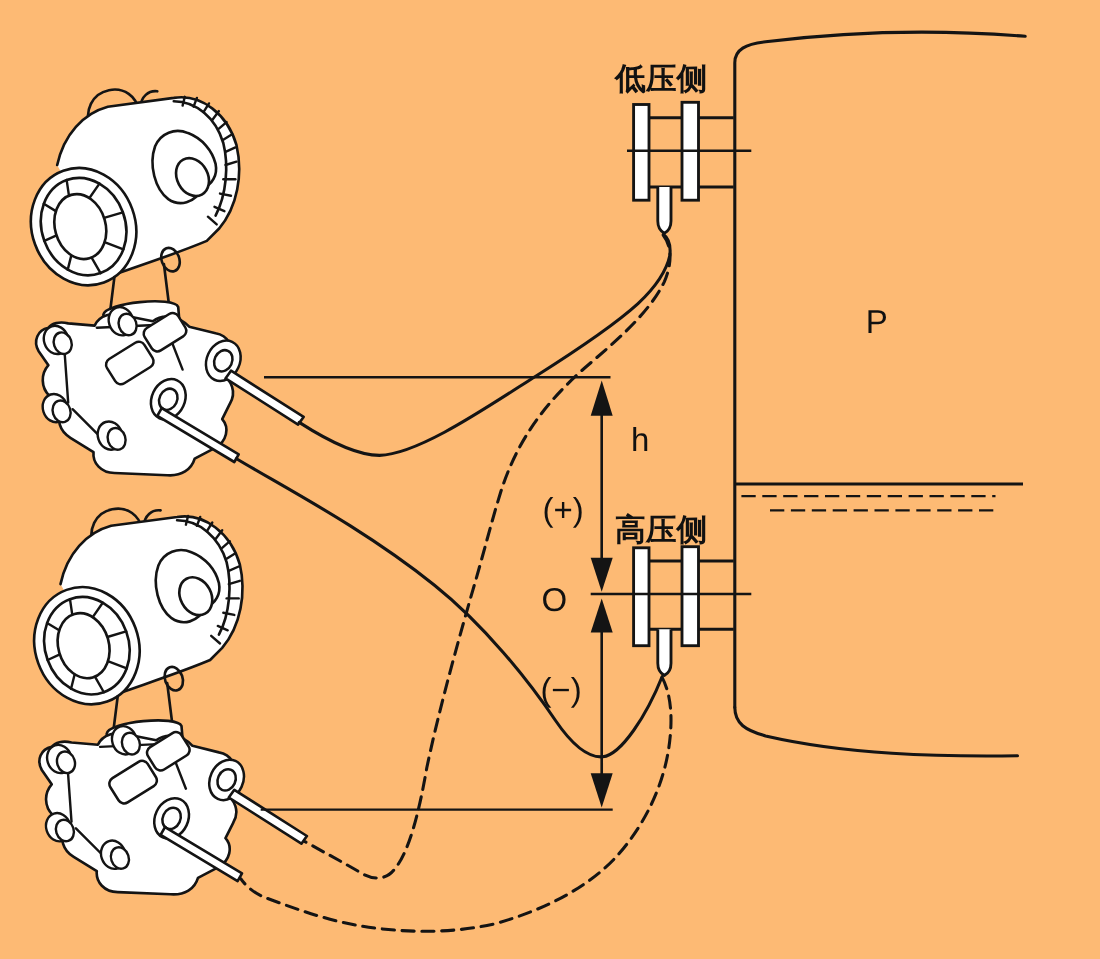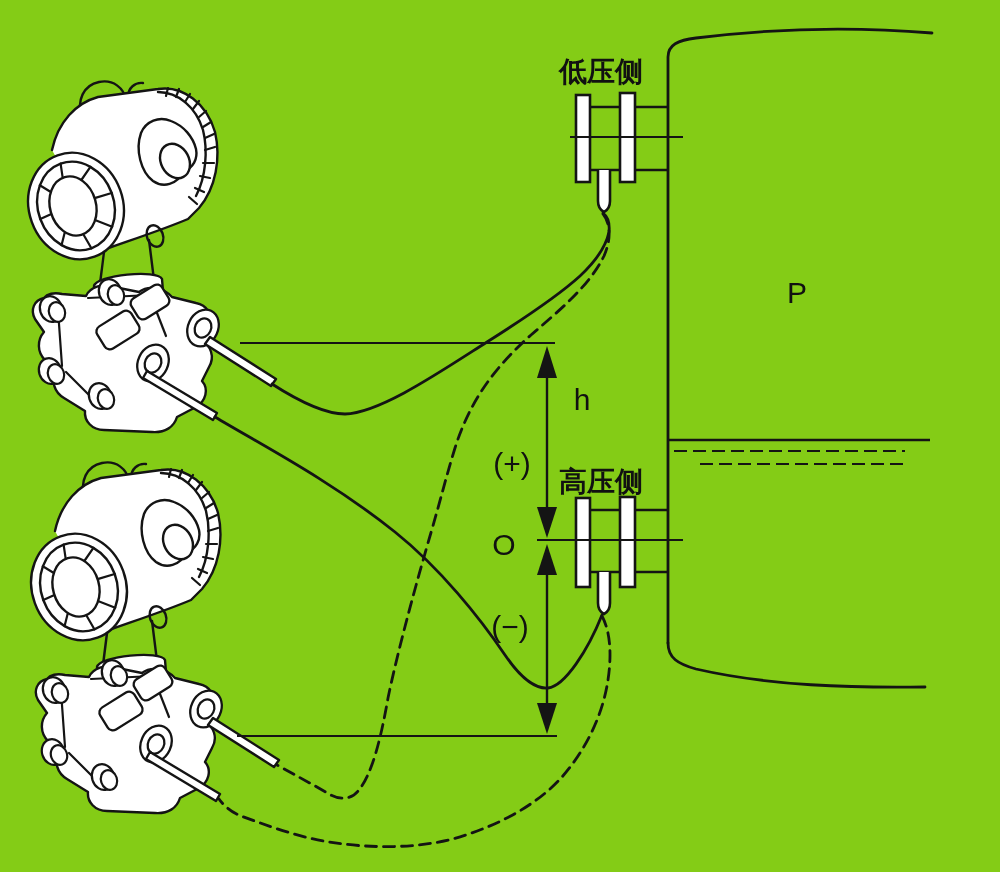--- a/index.html
+++ b/index.html
@@ -1,16 +1,16 @@
 <!DOCTYPE html>
 <html><head>
 <meta charset="utf-8">
 <style>
   html,body{margin:0;padding:0;background:#ffffff;}
-  .stage{position:relative;width:1000px;height:872px;background:#84cc16;overflow:hidden;
+  .stage{position:relative;width:1000px;height:872px;background:#fdba74;overflow:hidden;
          font-family:"Liberation Sans","DejaVu Sans",sans-serif;}
   svg{display:block}
   text{fill:#111;}
   .cjk{font-weight:700;font-size:28px;}
   .sym{font-size:30px;}
 </style>
 </head>
 <body>
 
 <div class="stage">

